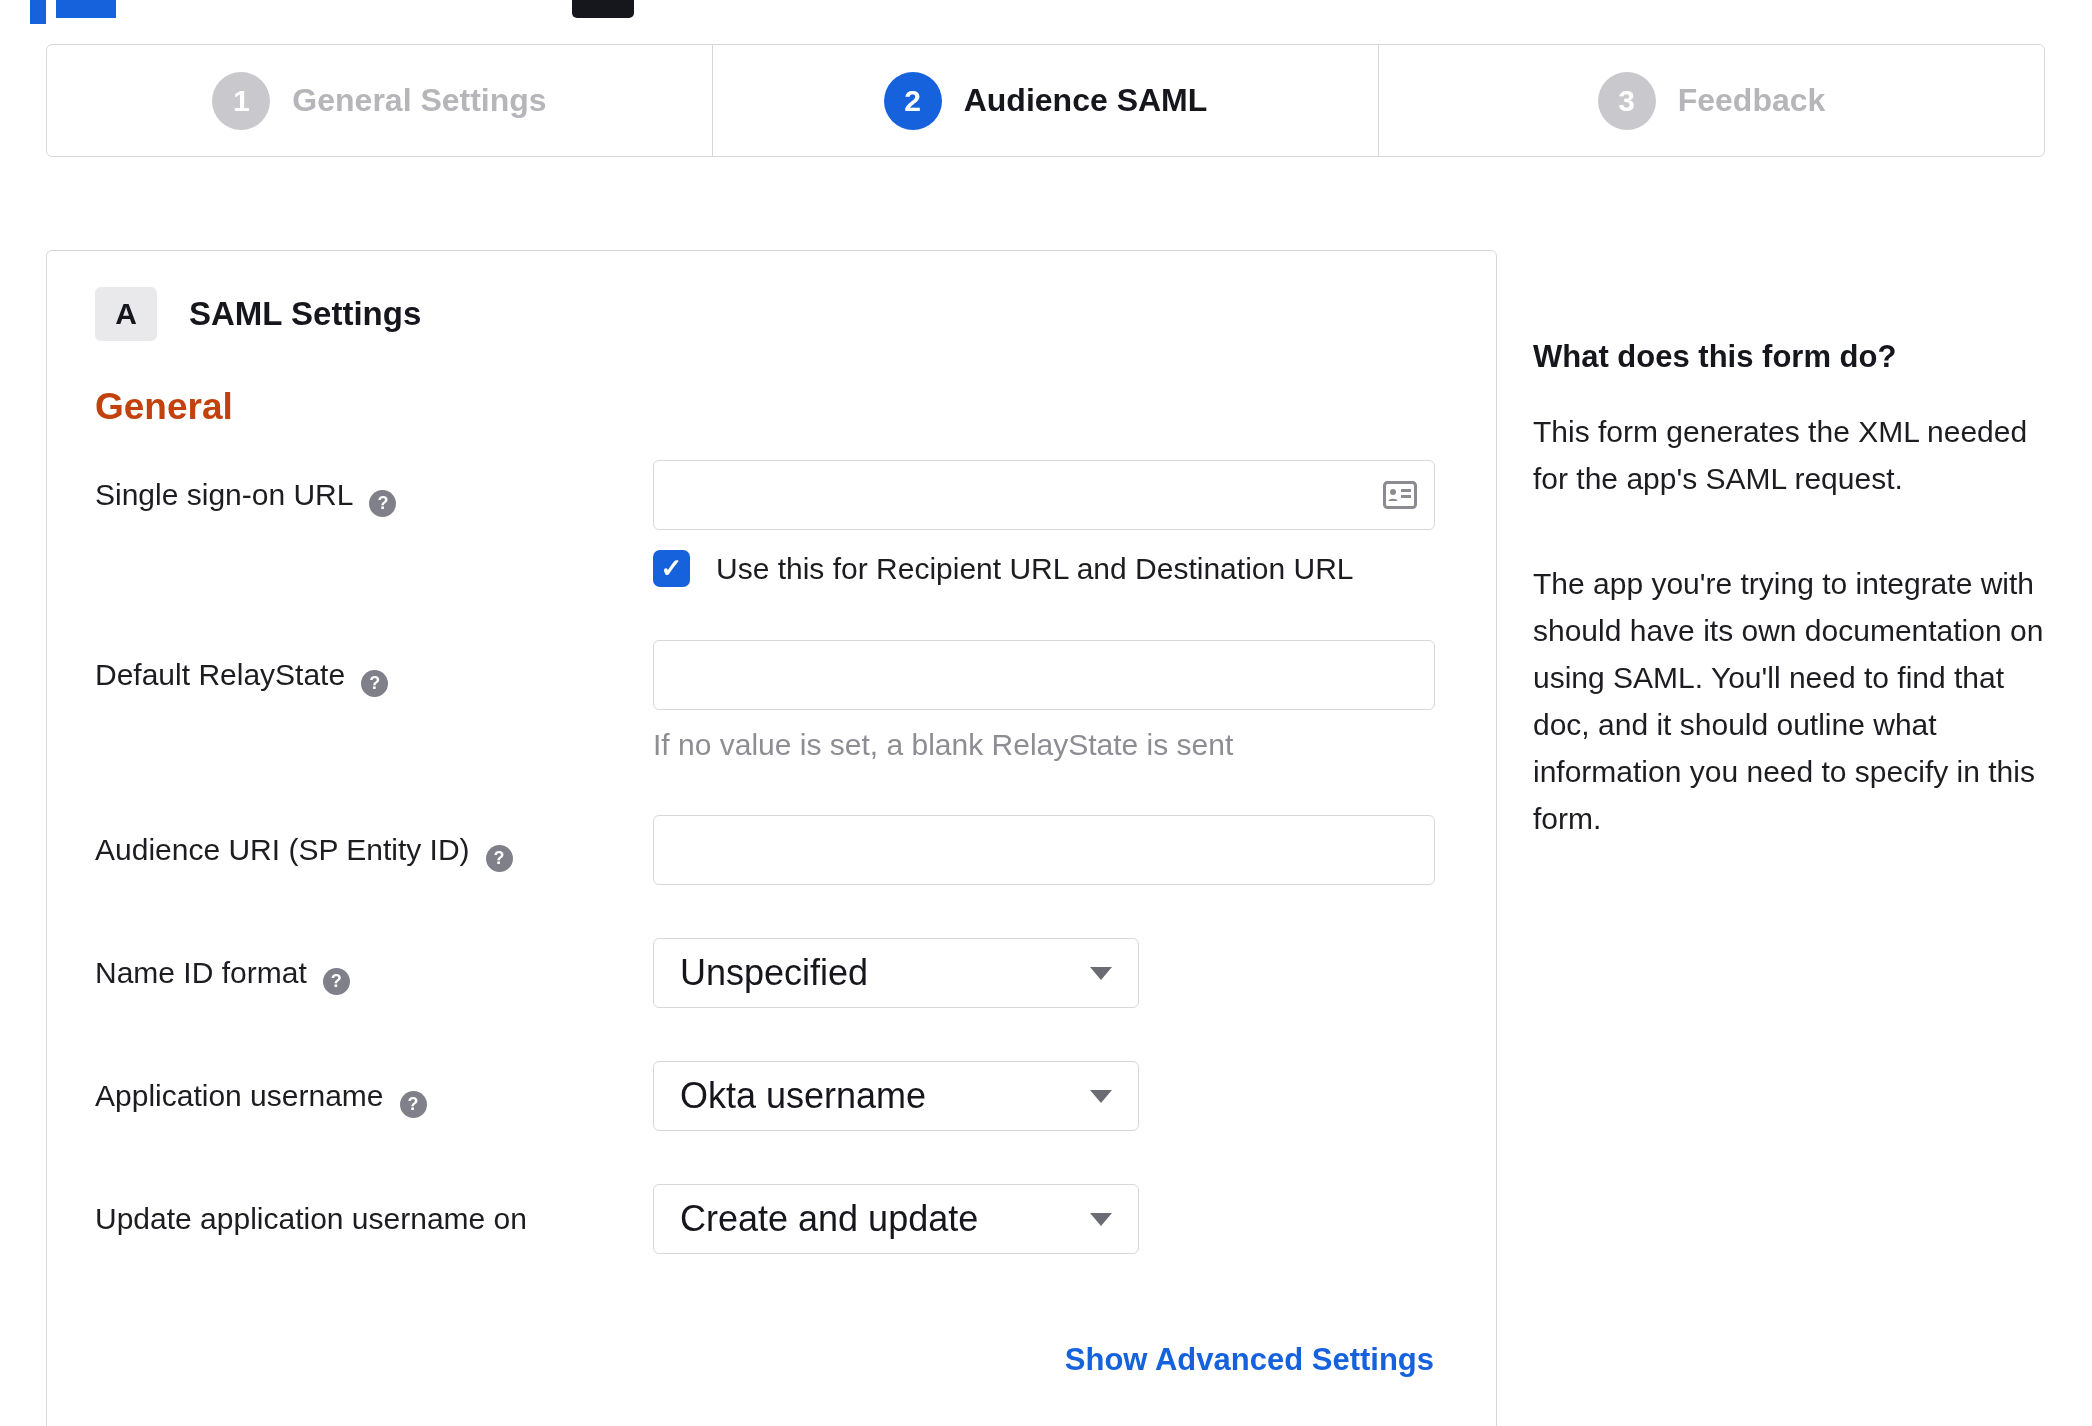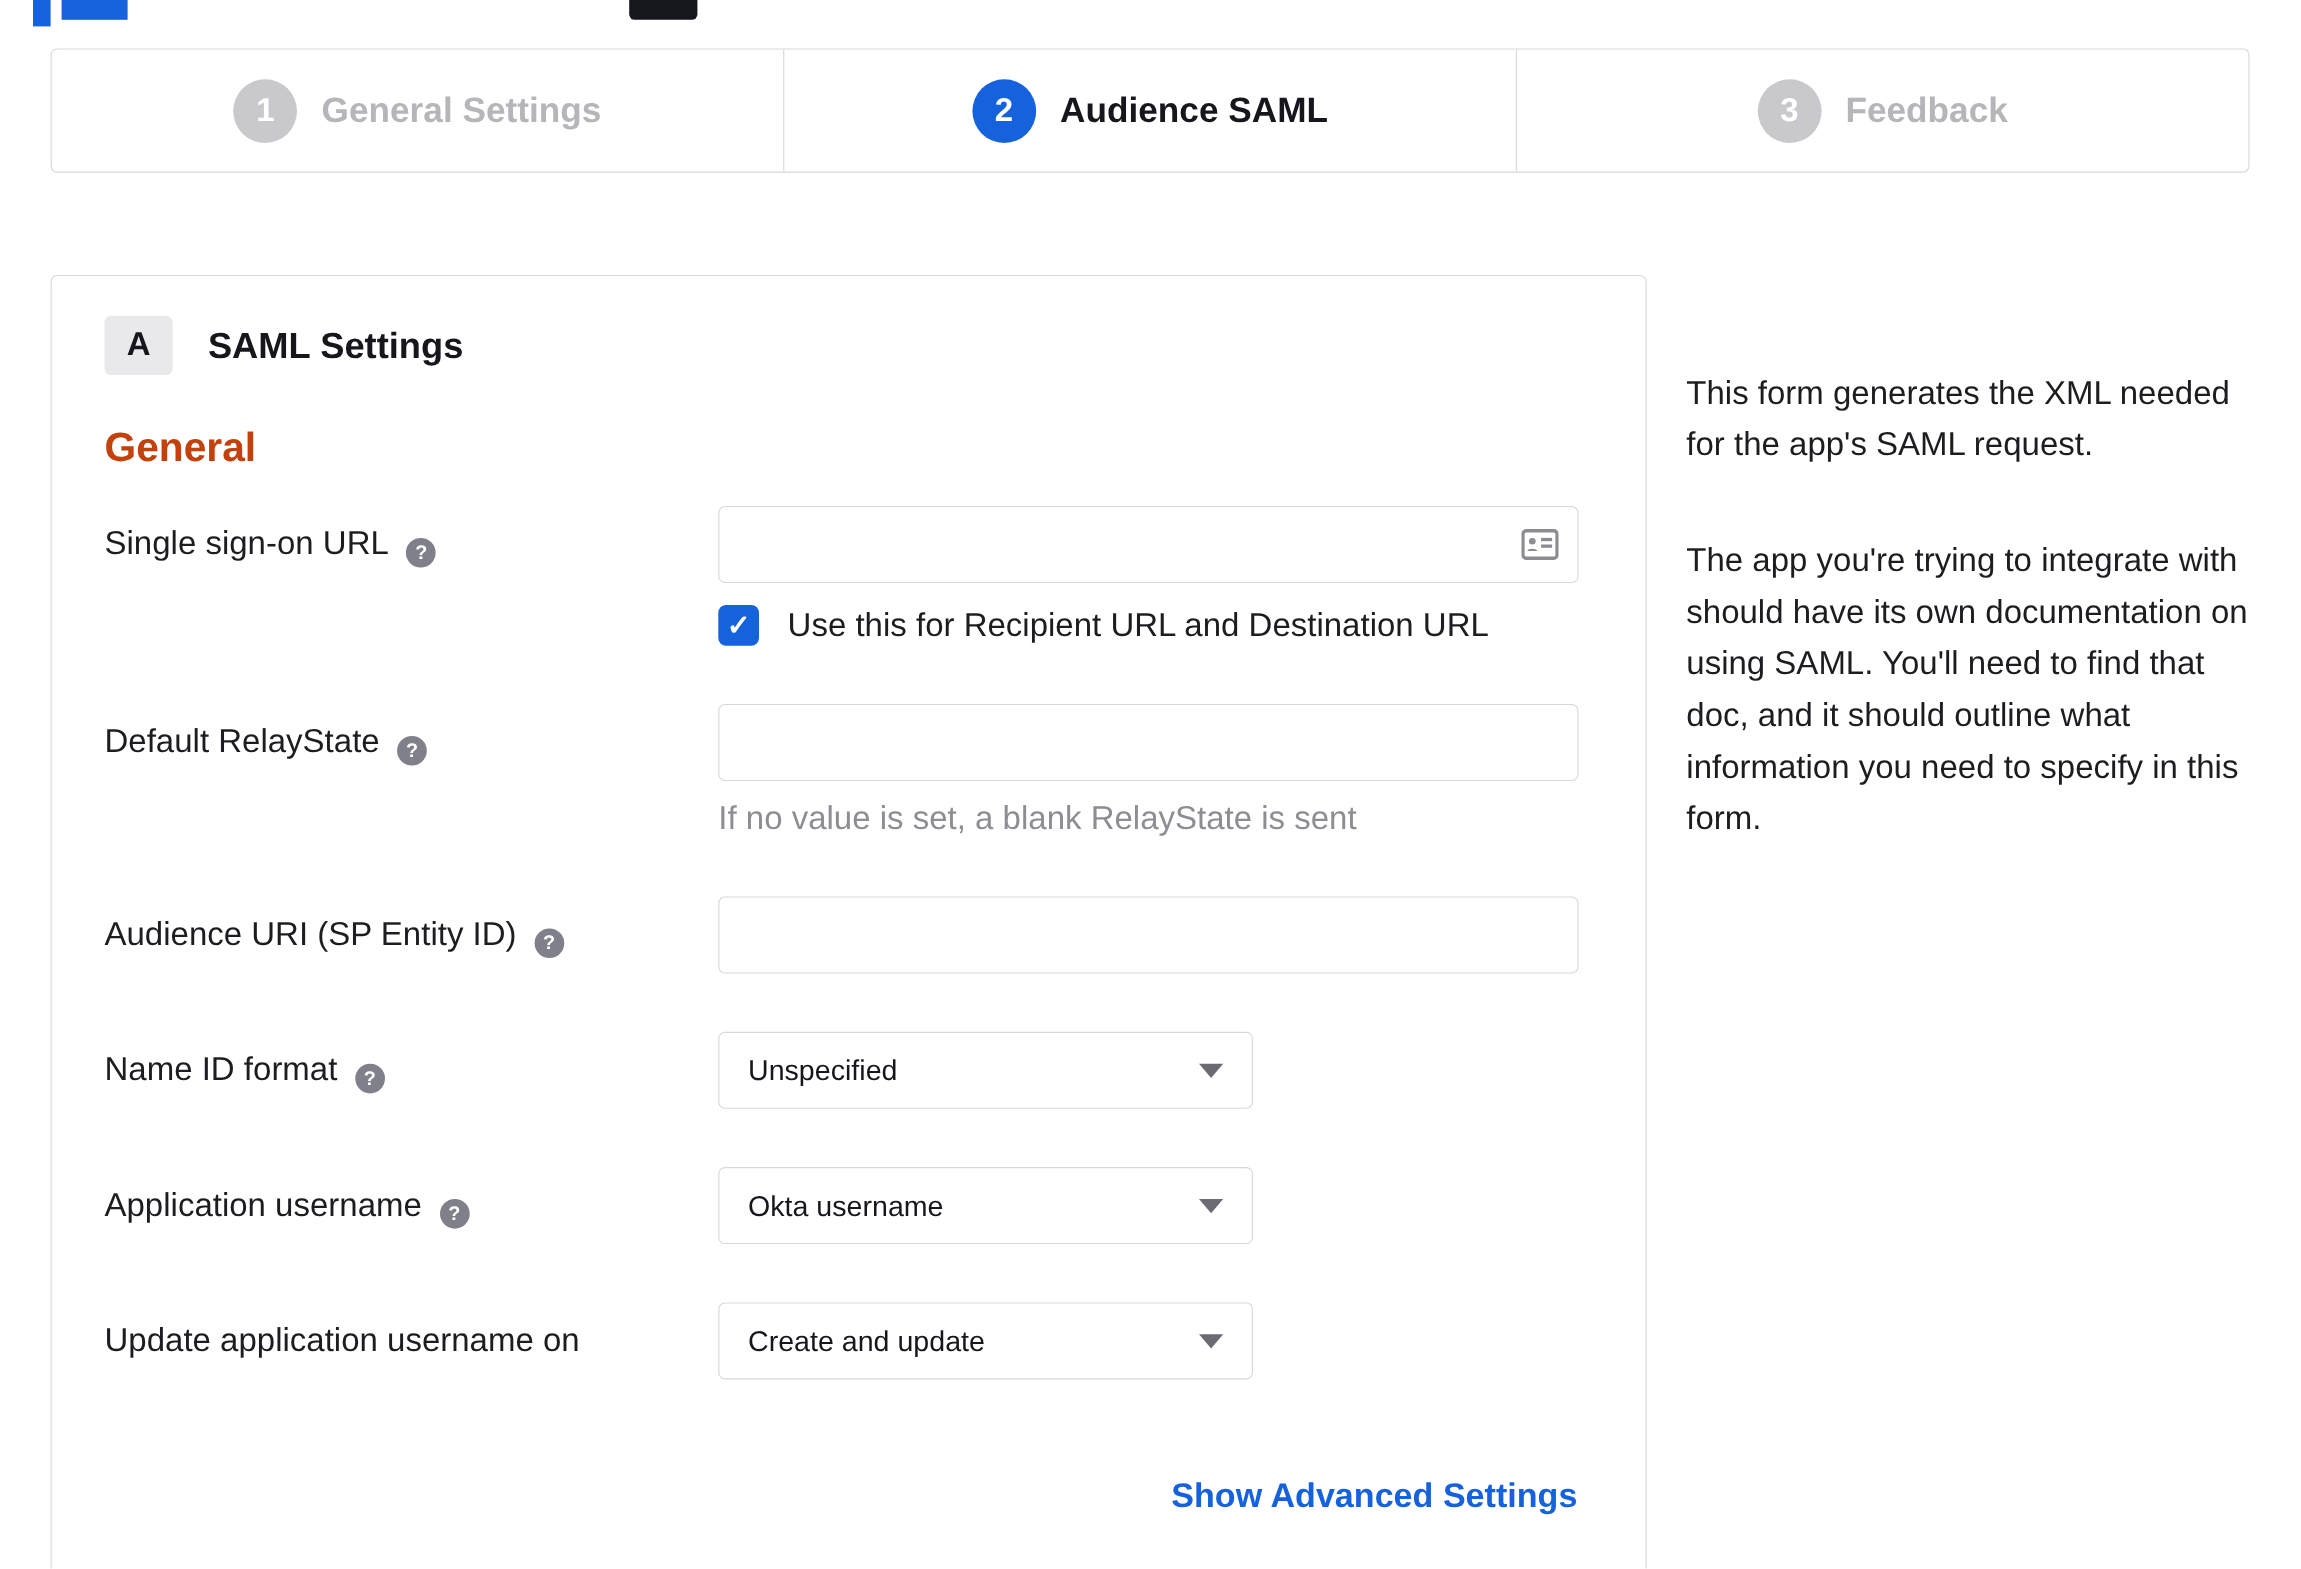--- a/index.html
+++ b/index.html
@@ -89,21 +89,21 @@
     font-size: 26px; font-weight: bold; cursor: pointer; flex: 0 0 auto;
   }
   .checkbox-label { font-size: 30px; color: #1d1d21; }
 
   .helper-text { margin-top: 18px; font-size: 30px; color: #8d8d93; }
 
   .select {
     width: 486px; height: 70px;
     border: 1px solid #d7d7dc; border-radius: 6px;
     display: flex; align-items: center; justify-content: space-between;
-    padding: 0 26px; font-size: 26px; color: #16161d; background: #fff; cursor: pointer;
+    padding: 0 26px; font-size: 36px; color: #16161d; background: #fff; cursor: pointer;
   }
   .caret {
     width: 0; height: 0;
     border-left: 11px solid transparent; border-right: 11px solid transparent;
     border-top: 13px solid #6b6b74;
   }
 
   .advanced-row { text-align: right; margin-top: 88px; padding-right: 0; }
   .advanced-link { font-size: 31px; font-weight: 600; color: #1662dd; text-decoration: none; cursor: pointer; }
 
@@ -233,16 +233,17 @@
         </div>
       </div>
     </div>
 
     <div class="advanced-row">
       <a class="advanced-link">Show Advanced Settings</a>
     </div>
   </div>
 
   <div class="side-help">
+    <h3>What does this form do?</h3>
     <p>This form generates the XML needed for the app's SAML request.</p>
     <p>The app you're trying to integrate with should have its own documentation on using SAML. You'll need to find that doc, and it should outline what information you need to specify in this form.</p>
   </div>
 </div>
 
 </body></html>

